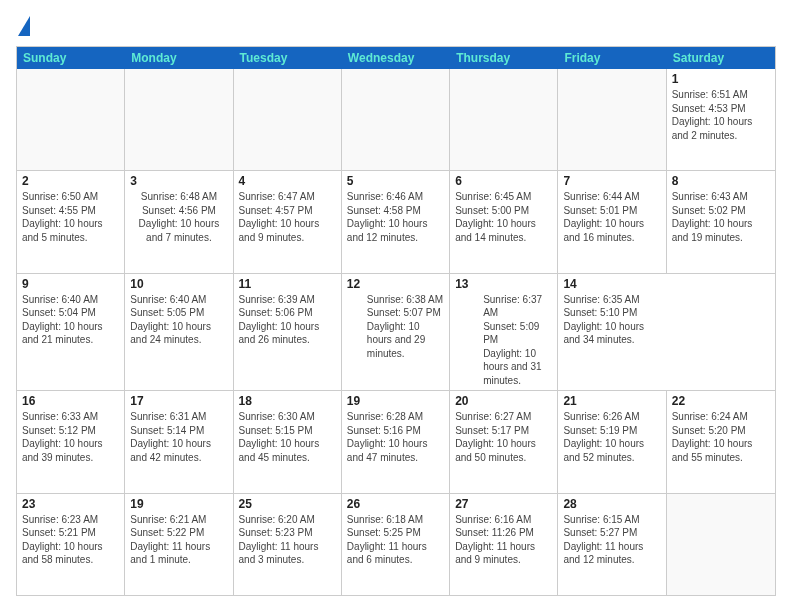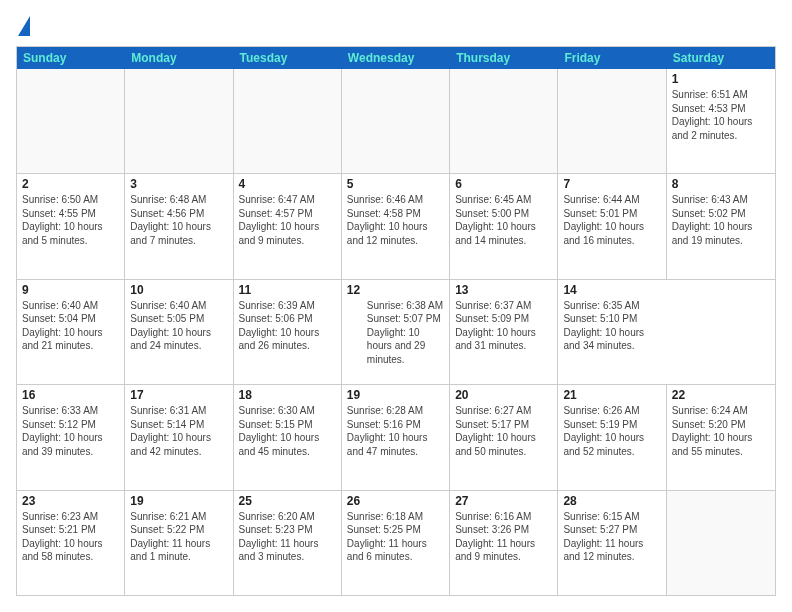--- a/index.html
+++ b/index.html
@@ -165,21 +165,21 @@
         </div>
         <div class="cal-row">
           <div class="cal-cell">
             <div class="day-num">2</div>
             <div class="day-info" style="white-space: pre-line;">Sunrise: 6:50 AM
 Sunset: 4:55 PM
 Daylight: 10 hours and 5 minutes.</div>
           </div>
           <div class="cal-cell">
             <div class="day-num">3</div>
-            <div class="day-info" style="white-space: pre-line;">Sunrise: 6:48 AM
+            <div class="day-info" style="white-space: pre-line; text-align: center;">Sunrise: 6:48 AM
 Sunset: 4:56 PM
 Daylight: 10 hours and 7 minutes.</div>
           </div>
           <div class="cal-cell">
             <div class="day-num">4</div>
             <div class="day-info" style="white-space: pre-line;">Sunrise: 6:47 AM
 Sunset: 4:57 PM
 Daylight: 10 hours and 9 minutes.</div>
           </div>
           <div class="cal-cell">
@@ -227,21 +227,21 @@
 Daylight: 10 hours and 26 minutes.</div>
           </div>
           <div class="cal-cell">
             <div class="day-num">12</div>
             <div class="day-info" style="white-space: pre-line; margin-left: 20px;">Sunrise: 6:38 AM
 Sunset: 5:07 PM
 Daylight: 10 hours and 29 minutes.</div>
           </div>
           <div class="cal-cell">
             <div class="day-num">13</div>
-            <div class="day-info" style="white-space: pre-line;">Sunrise: 6:37 AM
+            <div class="day-info" style="white-space: pre-line; margin-left: 28px;">Sunrise: 6:37 AM
 Sunset: 5:09 PM
 Daylight: 10 hours and 31 minutes.</div>
           </div>
           <div class="cal-cell">
             <div class="day-num">14</div>
             <div class="day-info" style="white-space: pre-line;">Sunrise: 6:35 AM
 Sunset: 5:10 PM
 Daylight: 10 hours and 34 minutes.</div>
           </div>
         </div>
@@ -310,21 +310,21 @@
           </div>
           <div class="cal-cell">
             <div class="day-num">26</div>
             <div class="day-info" style="white-space: pre-line;">Sunrise: 6:18 AM
 Sunset: 5:25 PM
 Daylight: 11 hours and 6 minutes.</div>
           </div>
           <div class="cal-cell">
             <div class="day-num">27</div>
             <div class="day-info" style="white-space: pre-line;">Sunrise: 6:16 AM
-Sunset: 3:26 PM
+Sunset: 11:26 PM
 Daylight: 11 hours and 9 minutes.</div>
           </div>
           <div class="cal-cell">
             <div class="day-num">28</div>
             <div class="day-info" style="white-space: pre-line;">Sunrise: 6:15 AM
 Sunset: 5:27 PM
 Daylight: 11 hours and 12 minutes.</div>
           </div>
           <div class="cal-cell empty"></div>
         </div>

